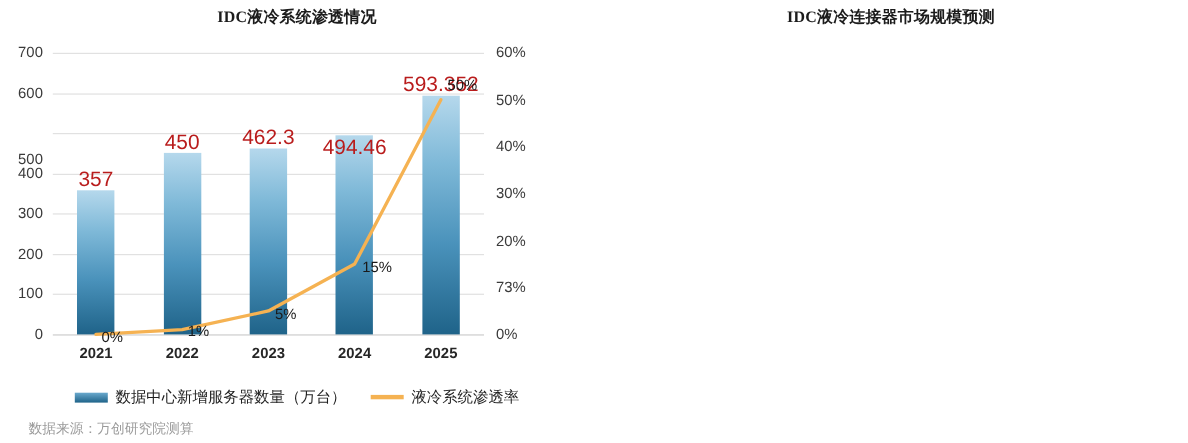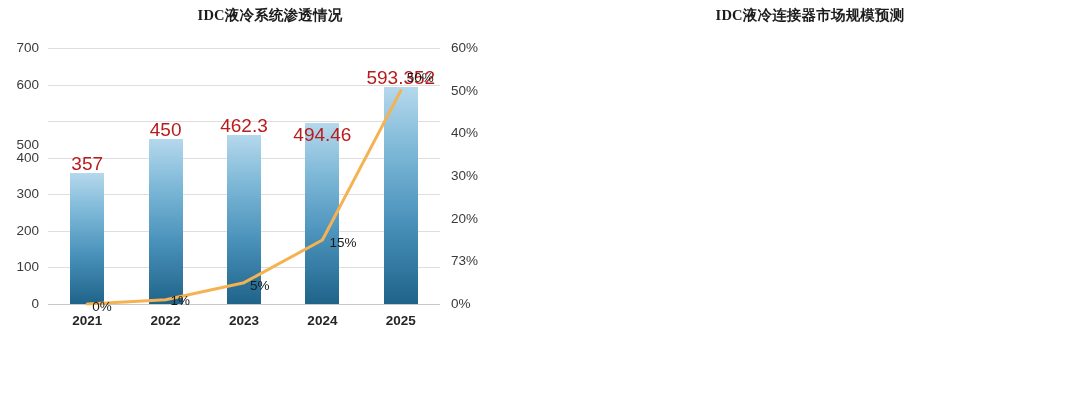--- a/index.html
+++ b/index.html
@@ -136,20 +136,31 @@
             <polyline points="39.2,256 117.60000000000001,251.73333333333332 196,234.66666666666666 274.40000000000003,192 352.8,42.66666666666666" fill="none" stroke="#f5b252" stroke-width="3" stroke-linecap="round" stroke-linejoin="round"></polyline>
           </svg>
           <div class="line-label" style="left: 44.2px; top: 252px;">0%</div>
           <div class="line-label" style="left: 122.6px; top: 245.733px;">1%</div>
           <div class="line-label" style="left: 202px; top: 230.667px;">5%</div>
           <div class="line-label" style="left: 281.4px; top: 188px;">15%</div>
           <div class="line-label" style="left: 358.8px; top: 22.6667px;">50%</div>
         </div>
     </div>
 
+    <div class="legend l">
+      <span class="lg-item">
+        <span class="swatch blue"></span>
+        <span>数据中心新增服务器数量（万台）</span>
+      </span>
+      <span class="lg-item">
+        <span class="swatch line"></span>
+        <span>液冷系统渗透率</span>
+      </span>
+    </div>
   </div>
 
   <div class="panel right">
     <div class="chart-title">IDC液冷连接器市场规模预测</div>
 
   </div>
 
+  <div class="source">数据来源：万创研究院测算</div>
 </div>
 
 </body></html>

